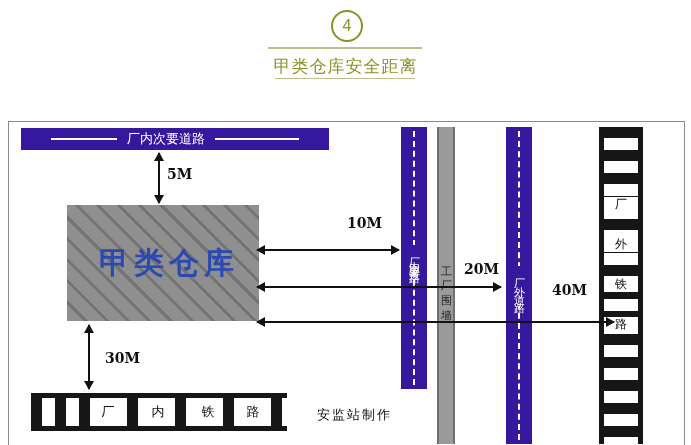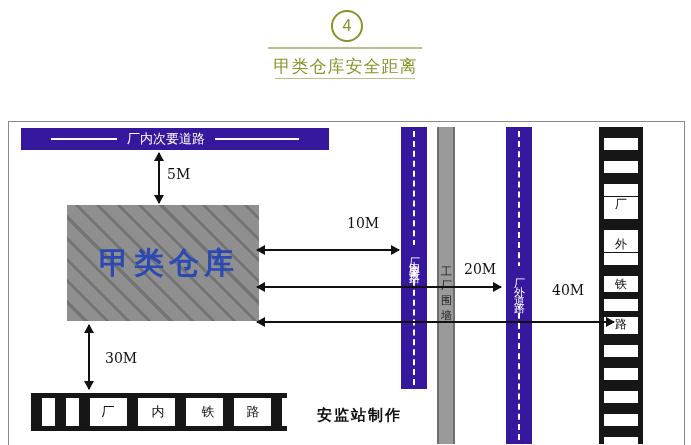--- a/index.html
+++ b/index.html
@@ -73,22 +73,22 @@
     border-top:5px solid #161616;border-bottom:5px solid #161616;
   }
   .rail-h .rchar{position:absolute;top:0;height:28px;line-height:28px;width:18px;background:#fff;text-align:center;font-size:13px;color:#111;}
   
   .arr-h{position:absolute;height:2px;background:var(--ink);z-index:5;}
   .arr-h::before{content:"";position:absolute;left:-1px;top:-4px;width:0;height:0;border-top:5px solid transparent;border-bottom:5px solid transparent;border-right:9px solid var(--ink);}
   .arr-h::after{content:"";position:absolute;right:-1px;top:-4px;width:0;height:0;border-top:5px solid transparent;border-bottom:5px solid transparent;border-left:9px solid var(--ink);}
   .arr-v{position:absolute;width:2px;background:var(--ink);z-index:5;}
   .arr-v::before{content:"";position:absolute;top:-1px;left:-4px;width:0;height:0;border-left:5px solid transparent;border-right:5px solid transparent;border-bottom:9px solid var(--ink);}
   .arr-v::after{content:"";position:absolute;bottom:-1px;left:-4px;width:0;height:0;border-left:5px solid transparent;border-right:5px solid transparent;border-top:9px solid var(--ink);}
-  .dist{position:absolute;font-family:"DejaVu Serif",serif;font-weight:normal;font-size:14px;color:var(--ink);z-index:6;white-space:nowrap;}
-  .credit{position:absolute;left:308px;top:284px;font-size:15px;font-weight:bold;letter-spacing:2px;color:var(--ink);z-index:4;}
+  .dist{position:absolute;font-family:"DejaVu Serif",serif;font-weight:bold;font-size:14px;color:var(--ink);z-index:6;white-space:nowrap;}
+  .credit{position:absolute;left:308px;top:284px;font-size:13px;font-weight:normal;letter-spacing:2px;color:var(--ink);z-index:4;}
 </style>
 </head>
 <body>
 
 <div class="canvas">
 
   <div class="step-circle">
     <span>4</span>
   </div>
   <div class="head-line-top"></div>

